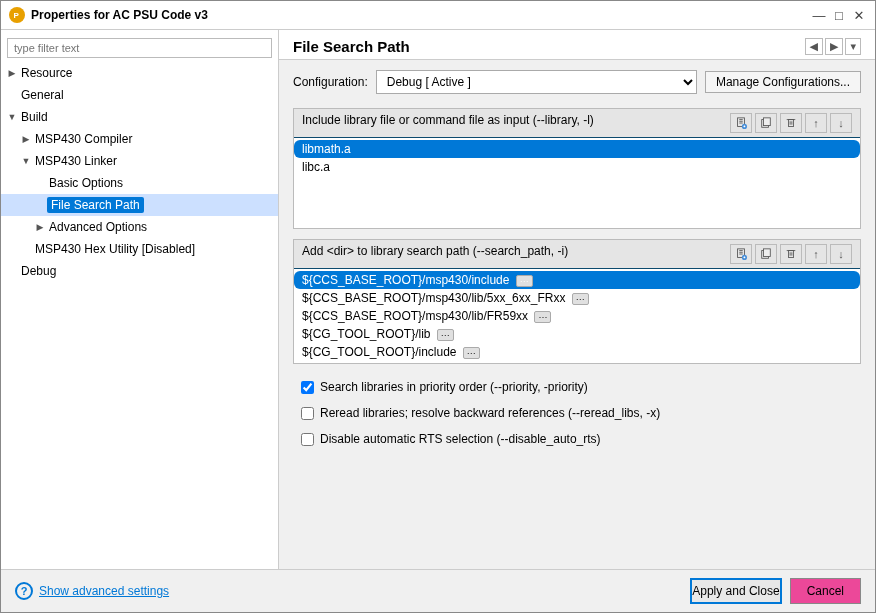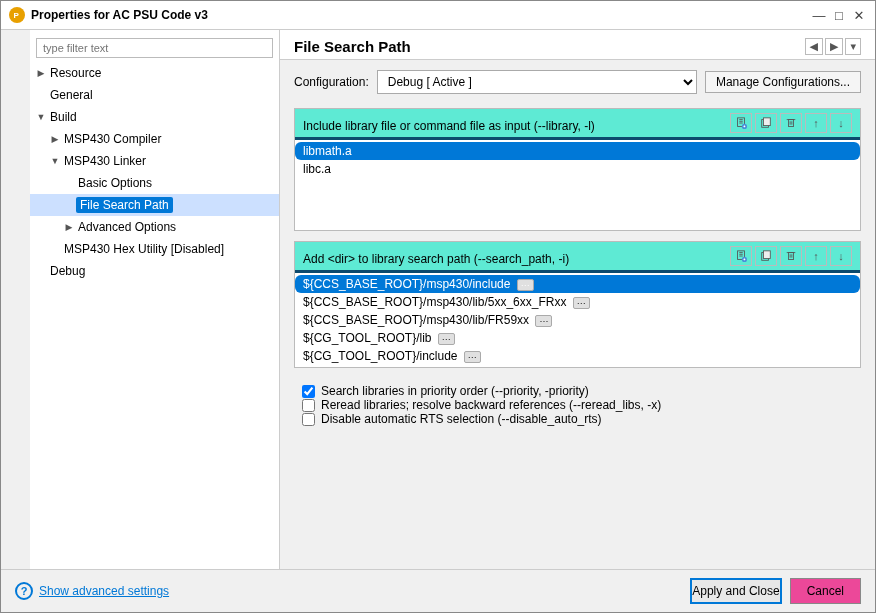--- a/index.html
+++ b/index.html
@@ -59,26 +59,25 @@
       align-items: center;
       justify-content: center;
     }
     .main-content {
       display: flex;
       flex: 1;
       overflow: hidden;
     }
     
     .sidebar {
-      width: 250px;
+      width: 278px;
       border-right: 1px solid #ccc;
       background: #fff;
       overflow-y: auto;
       padding: 4px 0;
-      margin-left: 29px;
     }
     .filter-input {
       width: calc(100% - 12px);
       margin: 4px 6px;
       padding: 3px 6px;
       border: 1px solid #bbb;
       font-size: 11px;
       color: #888;
     }
     .tree-item {
@@ -168,28 +167,28 @@
       background: #f5f5f5;
       cursor: pointer;
       white-space: nowrap;
     }
     
     .section {
       border: 1px solid #bbb;
       background: #fff;
     }
     .section-header {
-      background: #5eead4;
+      background: #e5e5e5;
       padding: 4px 8px;
       font-size: 12px;
       font-weight: normal;
       display: flex;
-      align-items: flex-end;
+      align-items: flex-start;
       justify-content: space-between;
-      border-bottom: 3px solid #0c4a6e;
+      border-bottom: 1px solid #0c4a6e;
     }
     .section-toolbar {
       display: flex;
       gap: 3px;
     }
     .section-btn {
       background: none;
       border: 1px solid #bbb;
       cursor: pointer;
       padding: 1px 4px;
@@ -213,21 +212,21 @@
     }
     .list-row.selected {
       background: #0078d7;
       color: #fff;
     }
     
     .checkboxes-section {
       padding: 6px 8px;
       display: flex;
       flex-direction: column;
-      gap: 0;
+      gap: 12px;
     }
     .checkbox-row {
       display: flex;
       align-items: center;
       gap: 6px;
       font-size: 12px;
     }
     .checkbox-row input[type=checkbox] {
       margin: 0;
     }

